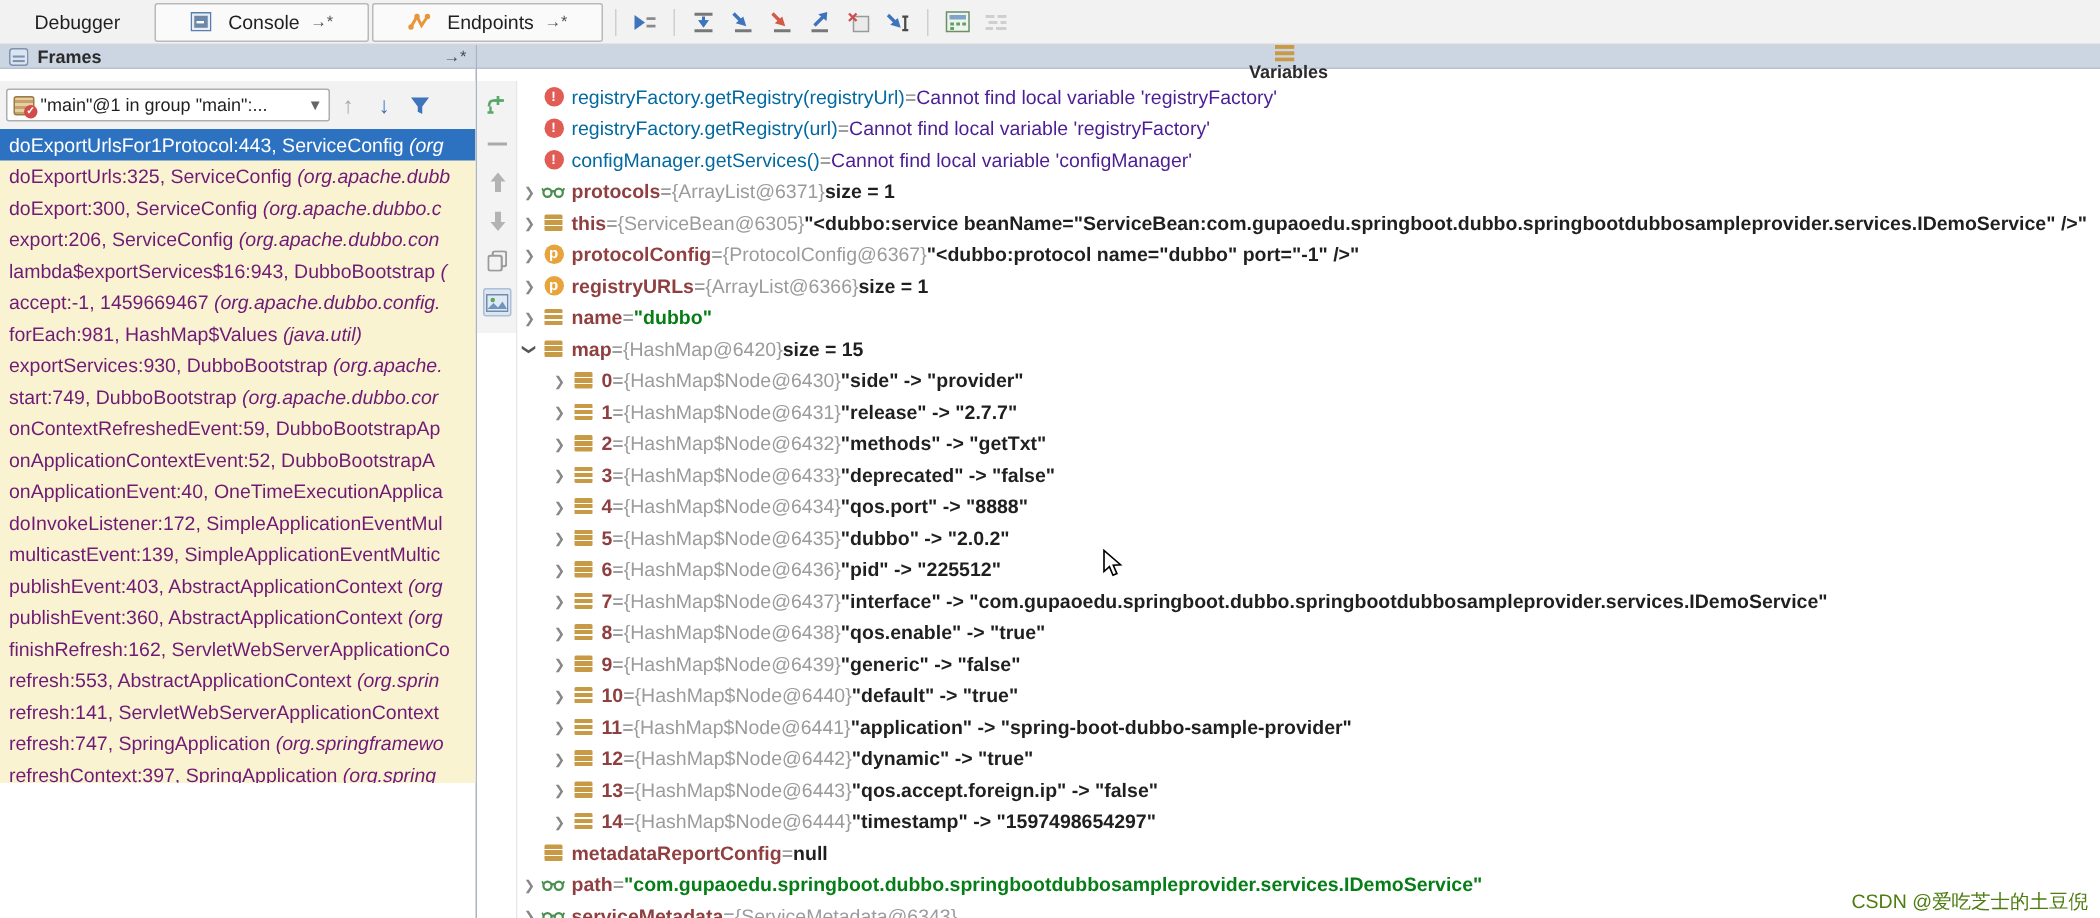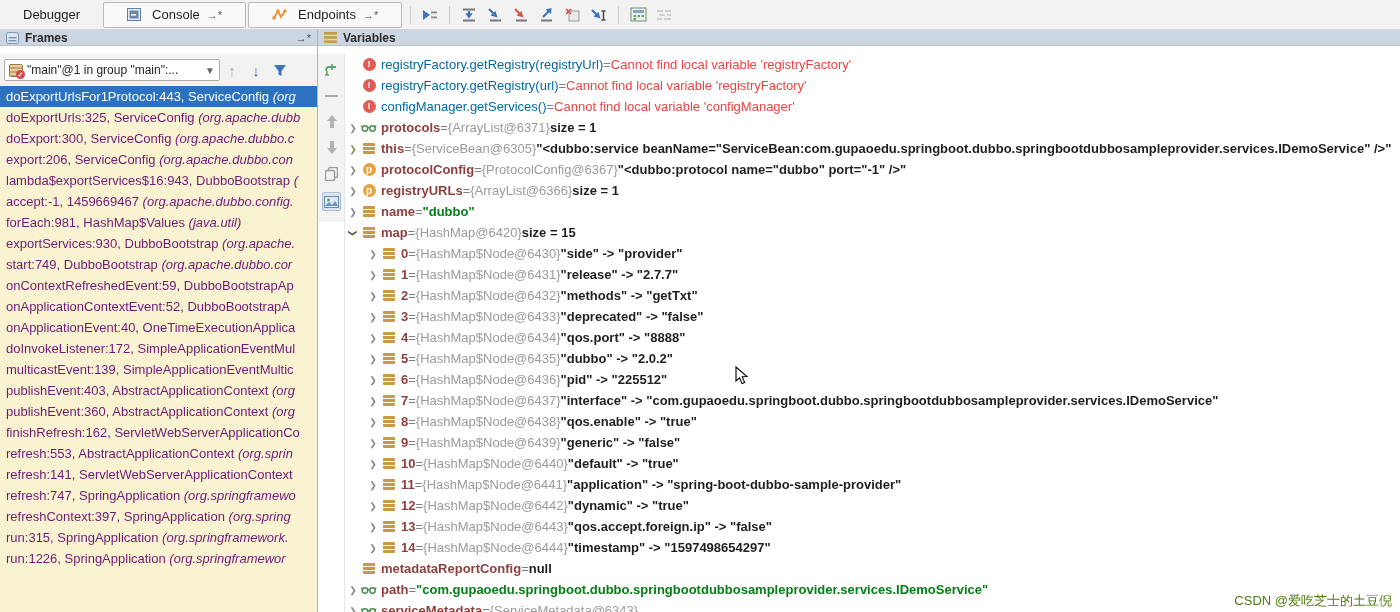--- a/index.html
+++ b/index.html
@@ -16,21 +16,21 @@
   .tab .suffix { font-size:11px; color:#555; margin-left:2px; }
   .sep { width:1px; height:18px; background:#cfcfcf; margin:0 6px; }
   .tbtn { width:26px; height:24px; display:flex; align-items:center; justify-content:center; }
   .tbtn svg { display:block; }
 
   
   .hdr { position:absolute; top:30px; height:16px; background:#ccd5e2;
     display:flex; align-items:center; font-size:12px; font-weight:bold; color:#2b2b2b;
     border-bottom:1px solid #b9c3d0; }
   .hdr-frames { left:0; width:317px; padding:0 6px; }
-  .hdr-vars { left:318px; width:1082px; padding:0 6px; }
+  .hdr-vars { left:318px; width:1082px; padding:0 6px;flex-direction:column; }
   .hdr .hide { margin-left:auto; font-weight:normal; font-size:11px; color:#44485a; }
   .hdr-ic { margin-right:6px; display:inline-flex; }
 
   .splitter { position:absolute; left:317px; top:30px; width:1px; height:582px; background:#aab3bf; }
 
   
   .frames-toolbar { position:absolute; left:0; top:54px; width:317px; height:32px;
     background:#f2f2f2; display:flex; align-items:center; padding:0 4px; }
   .thread-dd { width:216px; height:22px; background:#fff; border:1px solid #aeaeae; border-radius:2px;
     display:flex; align-items:center; font-size:12px; color:#1f1f1f; padding:0 4px; gap:4px; }
@@ -39,21 +39,21 @@
   .thread-ic { position:relative; width:14px; height:13px; background:#c7a16b; border:1px solid #9b7b46;
     border-radius:2px; flex:none;
     background-image:linear-gradient(#e7cfa4 0 2px, transparent 2px 4px, #e7cfa4 4px 6px, transparent 6px 8px, #e7cfa4 8px 10px, transparent 10px); }
   .thread-ic .badge { position:absolute; right:-3px; bottom:-3px; width:9px; height:9px; background:#d34a4a;
     border-radius:50%; color:#fff; font-size:7px; line-height:9px; text-align:center; font-weight:bold; }
   .fnav { width:24px; height:24px; display:flex; align-items:center; justify-content:center;
     font-size:15px; font-weight:bold; }
   .fnav.gray { color:#a9a9a9; }
   .fnav.blue { color:#3d74bc; }
 
-  .frames-list { position:absolute; left:0; top:86px; width:317px; height:526px;
+  .frames-list { position:absolute; left:0; top:86px; width:317px; height:436px;
     background:#faf3d2; overflow:hidden; }
   .frow { height:21px; line-height:21px; white-space:nowrap; overflow:hidden;
     padding-left:6px; font-size:13px; color:#701a75; }
   .frow .fp { font-style:italic; }
   .frow.sel { background:#2c72c0; color:#fff; }
   .fscroll { position:absolute; right:1px; top:86px; width:9px; height:526px; background:#efe9cc; }
 
   
   .gutter { position:absolute; left:318px; top:54px; width:27px; height:558px; background:#fff; }
   .gutter .gtop { position:absolute; left:0; top:0; width:26px; height:168px; background:#f3f3f3; }
@@ -69,21 +69,21 @@
   .expander.e { transform:rotate(90deg); color:#555; }
   .vicon { width:16px; height:14px; margin-right:4px; display:inline-flex;
     align-items:center; justify-content:center; flex:none; }
   .ic-error { width:13px; height:13px; border-radius:50%; background:#e05c55; color:#fff;
     font-size:9px; font-weight:bold; text-align:center; line-height:13px; }
   .ic-param { width:13px; height:13px; border-radius:50%; background:#e8a33d; color:#fff;
     font-size:10px; font-weight:bold; text-align:center; line-height:13px; }
   .ic-field { width:12px; height:11px; border-radius:1px;
     background:repeating-linear-gradient(#c89a45 0 3px, transparent 3px 4px); }
   .seg.expr { color:#0369a1; }
-  .seg.err  { color:#ef4444; }
+  .seg.err  { color:#4c1d95; }
   .seg.name { color:#8f3f3f; font-weight:600; }
   .seg.eq   { color:#808080; }
   .seg.ref  { color:#9b9b9b; }
   .seg.val  { color:#1f1f1f; font-weight:600; }
   .seg.green{ color:#067d17; font-weight:700; }
 
   
   .cursor { position:absolute; left:735px; top:366px; }
   .watermark { position:absolute; right:8px; bottom:2px; font-size:13px; color:#4d7c0f; }
 </style>

